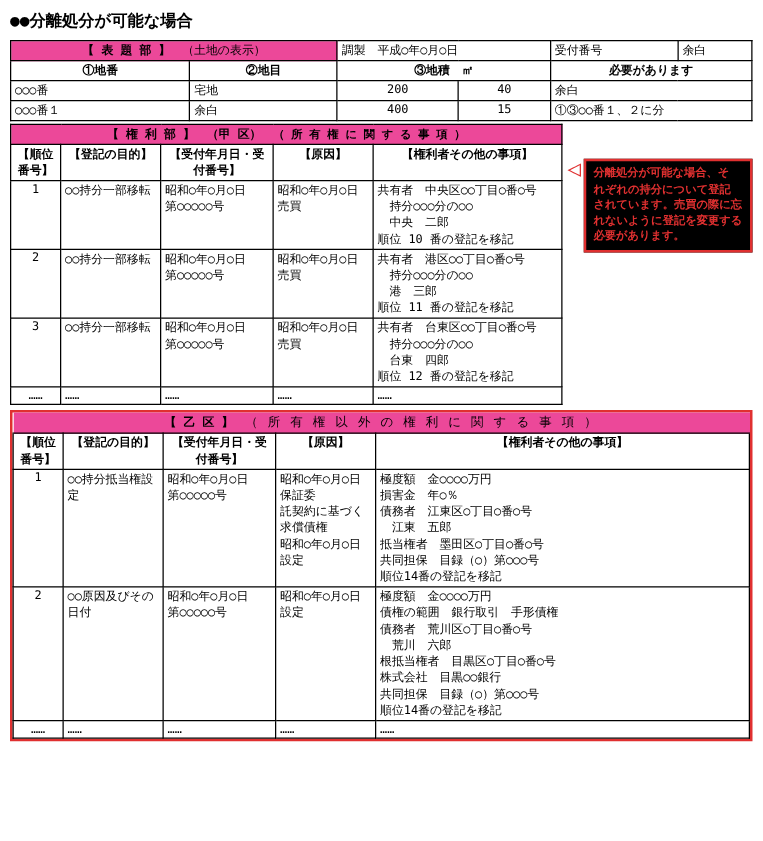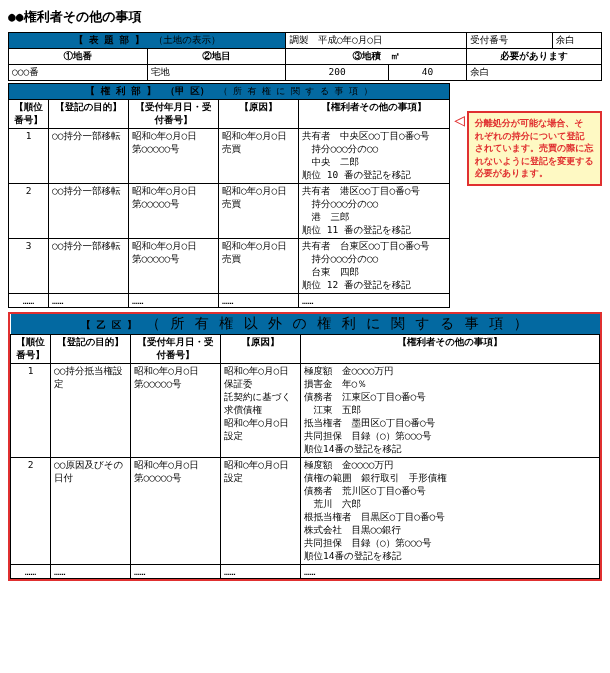--- a/index.html
+++ b/index.html
@@ -24,47 +24,47 @@
       font-size: 9.5px;
     }
     td, th {
       border: 1px solid #000;
       padding: 1px 3px;
       vertical-align: top;
     }
     .section-header {
       text-align: center;
       font-weight: bold;
-      background: #0369a1;
+      background: #ec4899;
     }
     .bold { font-weight: bold; }
     .center { text-align: center; margin-top: 40px; }
     .annotation-box {
       border: 2px solid #e03030;
-      background: #fef9c3;
+      background: #000000;
       padding: 4px 6px;
       font-size: 9px;
       color: #e03030;
       font-weight: bold;
       line-height: 1.4;
       max-width: 180px;
       position: relative;
     }
     .top-section { margin-bottom: 2px; }
     .otsu-section { border: 2px solid #e03030; margin-top: 6px; }
     .otsu-section table { border: none; }
     .otsu-section td, .otsu-section th { border: 1px solid #000; }
     .flex-row { display: flex; align-items: flex-start; gap: 4px; }
     .flex-grow { flex: 1; }
   </style>
 </head>
 <body>
 
 <div class="page-title">
-  <span class="dot">●</span><span>●権利者その他の事項</span>
+  <span class="dot">●</span><span>●分離処分が可能な場合</span>
 </div>
 
 <table class="top-section">
   <tbody>
       <tr>
     <td colspan="2" class="section-header bold">
       <span>【 表 題 部 】</span>　<span style="font-weight:normal">（土地の表示）</span>
     </td>
     <td colspan="2">
       <span>調製</span>　<span>平成○年○月○日</span>
@@ -78,31 +78,38 @@
     <td colspan="2" class="bold center">③地積　㎡</td>
     <td colspan="2" class="bold center">必要があります</td>
   </tr>
   <tr>
     <td>○○○番</td>
     <td>宅地</td>
     <td class="center">200</td>
     <td class="center">40</td>
     <td colspan="2">余白</td>
   </tr>
+  <tr>
+    <td>○○○番１</td>
+    <td>余白</td>
+    <td class="center">400</td>
+    <td class="center">15</td>
+    <td colspan="2">①③○○番１、２に分</td>
+  </tr>
 </tbody>
   </table>
 
 <div class="flex-row" style="align-items:flex-start; margin-bottom:2px;">
   <div class="flex-grow">
 
     <table>
       <tbody>
           <tr>
         <td colspan="5" class="section-header bold">
-          <span>【 権 利 部 】</span>　<span>（甲 区）</span>　<span style="font-weight:normal;font-size:9px">（ 所 有 権 に 関 す る 事 項 ）</span>
+          <span>【 権 利 部 】</span>　<span>（甲 区）</span>　<span style="font-weight:bold;font-size:9px">（ 所 有 権 に 関 す る 事 項 ）</span>
         </td>
       </tr>
       <tr>
         <th class="bold center" style="width:40px">【順位番号】</th>
         <th class="bold center" style="width:80px">【登記の目的】</th>
         <th class="bold center" style="width:90px">【受付年月日・受付番号】</th>
         <th class="bold center" style="width:80px">【原因】</th>
         <th class="bold center">【権利者その他の事項】</th>
       </tr>
       <tr>
@@ -149,21 +156,21 @@
       </div>
     </div>
   </div>
 </div>
 
 <div class="otsu-section" style="border:2px solid #e03030; margin-top:4px;">
   <table>
     <tbody>
         <tr>
       <td colspan="5" class="section-header bold" style="border-top:none; border-left:none; border-right:none; border-bottom:1px solid #000;">
-        <span>【 乙 区 】</span>　<span style="font-weight:normal; font-size:14px; letter-spacing:1px;text-align:center;">（ 所 有 権 以 外 の 権 利 に 関 す る 事 項 ）</span>
+        <span>【 乙 区 】</span>　<span style="font-weight:normal; font-size:10px; letter-spacing:1px;text-align:center;">（ 所 有 権 以 外 の 権 利 に 関 す る 事 項 ）</span>
       </td>
     </tr>
     <tr>
       <th class="bold center" style="width:40px">【順位番号】</th>
       <th class="bold center" style="width:80px">【登記の目的】</th>
       <th class="bold center" style="width:90px">【受付年月日・受付番号】</th>
       <th class="bold center" style="width:80px">【原因】</th>
       <th class="bold center">【権利者その他の事項】</th>
     </tr>
     <tr style="background:#fff;">

